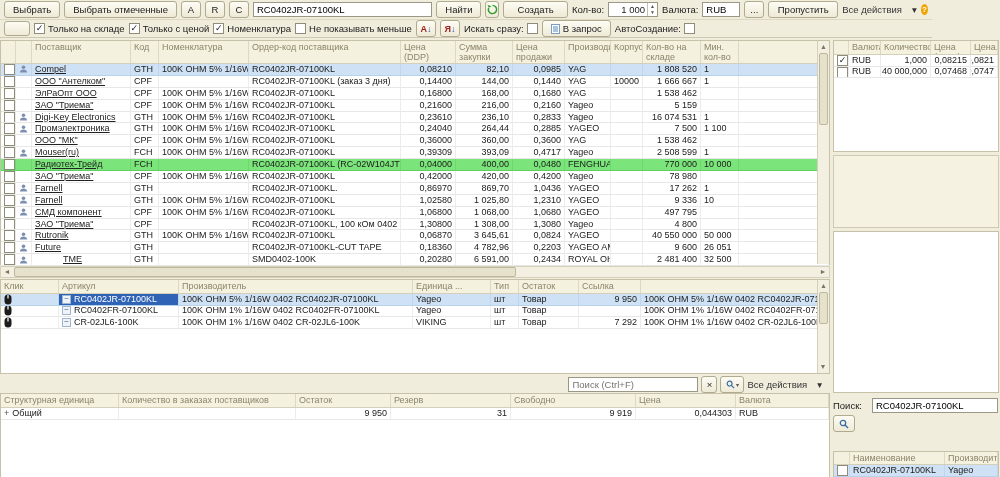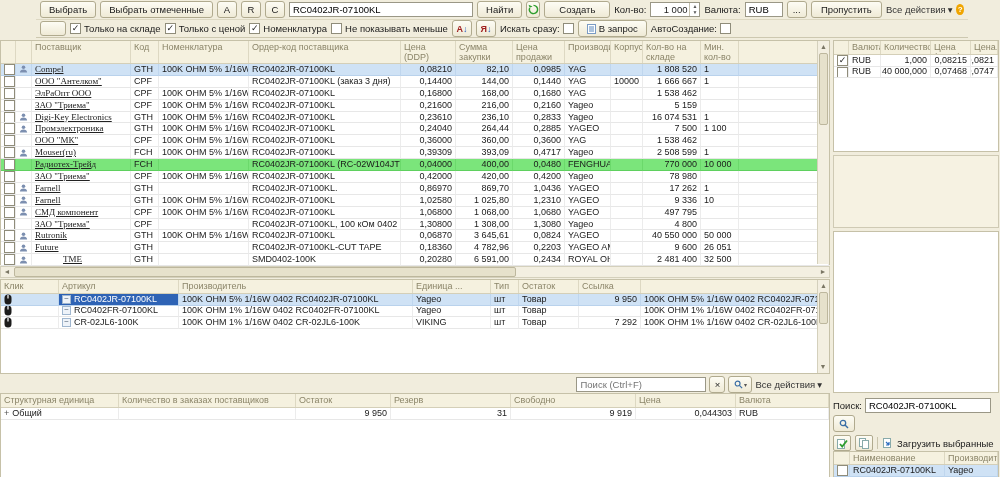--- a/index.html
+++ b/index.html
@@ -1,56 +1,56 @@
 <!DOCTYPE html>
 <html><head>
 <meta charset="utf-8">
 <style>
   html,body{margin:0;padding:0;}
   body{font-family:"Liberation Sans","DejaVu Sans",sans-serif;background:#e8e4d4;}
   #app{position:relative;width:1000px;height:477px;background:#f1eddd;overflow:hidden;font-size:9.5px;color:#1a1a1a;}
 
   
-  .tbar{position:absolute;left:0;width:932px;display:flex;align-items:center;gap:4px;padding:0 4px;box-sizing:border-box;margin-left:36px;}
+  .tbar{position:absolute;left:0;width:932px;display:flex;align-items:center;gap:4px;padding:0 4px;box-sizing:border-box;}
   #tb1{top:0;height:20px;border-bottom:1px solid #ddd8c2;}
   #tb2{top:20px;height:18px;border-bottom:1px solid #cdc8b0;}
   .btn{display:inline-flex;align-items:center;justify-content:center;height:15px;padding:0 8px;
        background:linear-gradient(#fdfcf4,#efead6);border:1px solid #b0aa8e;border-radius:3px;
        font-size:9.5px;white-space:nowrap;cursor:default;}
   .btn.small{padding:0 4px;min-width:10px;}
   .iconbtn{display:inline-flex;align-items:center;justify-content:center;height:15px;width:18px;
        background:linear-gradient(#fdfcf4,#efead6);border:1px solid #b0aa8e;border-radius:3px;}
   .txt{height:13px;border:1px solid #9a9786;background:#fff;font-size:9.5px;padding:0 3px;font-family:inherit;}
   .lbl{white-space:nowrap;}
   .spin{display:inline-flex;border:1px solid #9a9786;background:#fff;height:13px;align-items:stretch;}
   .spin .val{width:34px;text-align:right;padding:0 2px;line-height:13px;}
   .spin .arrows{width:9px;border-left:1px solid #c4c0ae;display:flex;flex-direction:column;font-size:5px;color:#555;line-height:6px;text-align:center;}
   .chk{display:inline-block;width:9px;height:9px;background:#fff;border:1px solid #8f8c7a;line-height:8px;font-size:9px;text-align:center;color:#222;flex:none;}
   .chkrow{display:inline-flex;align-items:center;gap:3px;white-space:nowrap;}
-  .alla{display:inline-flex;gap:2px;white-space:nowrap;color:#333;}
+  .alla{display:inline-flex;gap:10px;white-space:nowrap;color:#333;}
   .helpdot{width:11px;height:11px;border-radius:50%;background:#f0a500;color:#fff;font-size:8px;font-weight:bold;
        display:inline-flex;align-items:center;justify-content:center;}
   .sortbtn .a{color:#a02020;font-weight:bold;font-size:9px;}
   .sortbtn .ar{color:#2255bb;font-size:9px;}
 
   
   .sect{position:absolute;background:#fff;border:1px solid #c6c1a8;box-sizing:border-box;}
   .gtable{width:100%;}
   .thead{display:grid;background:#f5f1df;border-bottom:1px solid #d4cfb8;}
   .thead .th{color:#8b8569;font-size:9px;line-height:10px;padding:1px 3px 0 3px;border-right:1px solid #ddd8c2;
        overflow:hidden;white-space:normal;}
   .tr{display:grid;background:#fff;}
   .tr .td{font-size:9px;line-height:11px;padding:0 3px;border-right:1px solid #ececec;border-bottom:1px solid #e7e7e7;
        overflow:hidden;white-space:nowrap;display:flex;align-items:center;}
   .td.num{justify-content:flex-end;}
   .tr.sel{background:#cfe2f5;}
   .tr.sel .td{border-bottom-color:#b9d2ec;border-right-color:#bfd6ee;}
   .tr.green{background:#7be57b;}
   .tr.green .td{border-bottom-color:#5fd05f;border-right-color:#6bd96b;}
-  .link{text-decoration:underline;color:#222;font-family:Liberation Serif, serif;}
+  .link{text-decoration:underline;color:#222;}
   .refmark{display:inline-block;width:7px;height:7px;border:1px solid #9fb6cf;background:#eef3f9;color:#5b7globe;color:#567;
        font-size:8px;line-height:6px;text-align:center;margin-right:3px;flex:none;}
   .akcell-sel{background:#2e63b5 !important;color:#fff;}
   .sortind{margin-left:auto;color:#777;font-size:8px;}
 
   
   .vscroll{position:absolute;top:0;right:0;width:12px;bottom:0;background:#f3efe1;border-left:1px solid #d4d0bc;box-sizing:border-box;}
   .vscroll .sbtn{height:12px;font-size:7px;color:#7a7664;text-align:center;line-height:12px;}
   .vscroll .thumb{margin:0 1px;height:70px;background:#e6e1cb;border:1px solid #bdb79d;border-radius:2px;}
   .hscroll{position:absolute;height:12px;background:#f3efe1;border:1px solid #d4d0bc;box-sizing:border-box;display:flex;align-items:stretch;}
@@ -68,21 +68,21 @@
   #main-table .thead{height:22px;}
   #items-table .tr,#price-table .tr,#stock-table .tr{height:11.5px;}
   #items-table .thead,#price-table .thead,#stock-table .thead{height:13px;}
   #result-table .thead{height:12px;}#result-table .tr{height:12px;}
   #result-table .tr.sel{background:#cfe2f5;}
 
   
   .rp{position:absolute;left:833px;width:166px;box-sizing:border-box;}
   .beigebox{background:#f6f2e2;border:1px solid #cfcab4;}
   .whitebox{background:#fff;border:1px solid #c6c1a8;}
-  .srchline{display:flex;align-items:center;gap:3px;}
+  .srchline{display:flex;align-items:center;gap:10px;}
   .mini-iconbtn{display:inline-flex;align-items:center;justify-content:center;width:16px;height:14px;
        background:linear-gradient(#fdfcf4,#efead6);border:1px solid #b0aa8e;border-radius:2px;}
   .loadrow{display:flex;align-items:center;gap:4px;}
   .searchrow{position:absolute;display:flex;align-items:center;gap:3px;justify-content:flex-end;}
   .ph{color:#9a9a9a;}
   svg{display:block;}
 </style>
 </head>
 <body>
 
@@ -729,42 +729,20 @@
     <input class="txt" style="width: 118px;" value="RC0402JR-07100KL">
   </div>
   <div class="rp" style="top:415px;">
     <span class="iconbtn" style="width:20px">
       <svg width="10" height="10" viewBox="0 0 10 10">
           <circle cx="4" cy="4" r="2.7" fill="none" stroke="#3a6ea5" stroke-width="1.3"></circle>
           <line x1="6" y1="6" x2="9" y2="9" stroke="#3a6ea5" stroke-width="1.4"></line>
         </svg>
     </span>
   </div>
-  <div class="rp loadrow" style="top:435px;">
-    <span class="mini-iconbtn">
-      <svg width="11" height="11" viewBox="0 0 11 11">
-          <rect x="0.5" y="1.5" width="7" height="9" fill="#fff" stroke="#8aa"></rect>
-          <path d="M3 6l2.2 2.5L10 2.5" stroke="#2e9e2e" stroke-width="1.8" fill="none"></path>
-        </svg>
-    </span>
-    <span class="mini-iconbtn">
-      <svg width="11" height="11" viewBox="0 0 11 11">
-          <rect x="0.5" y="0.5" width="6" height="8" fill="#fff" stroke="#8aa"></rect>
-          <rect x="3.5" y="2.5" width="6" height="8" fill="#fff" stroke="#8aa"></rect>
-        </svg>
-    </span>
-    <span style="width:1px;height:12px;background:#c9c4ac"></span>
-    <span class="loadrow">
-      <svg width="11" height="11" viewBox="0 0 11 11">
-          <rect x="1.5" y="0.5" width="7" height="9" fill="#fff" stroke="#8aa"></rect>
-          <path d="M4 4l3 3M7 7v-3M7 7h-3" stroke="#2e6ec0" stroke-width="1.2" fill="none"></path>
-        </svg>
-      <span>Загрузить выбранные</span>
-    </span>
-  </div>
   <div class="rp whitebox" style="top:451px;height:26px;border-bottom:none;">
     <div class="gtable" id="result-table">
         <div class="thead">
           <div class="th"></div>
           <div class="th">Наименование</div>
           <div class="th">Производитель</div>
         </div>
         <div class="tr sel">
           <div class="td">
             <div class="chk" style="margin: auto;"></div>

